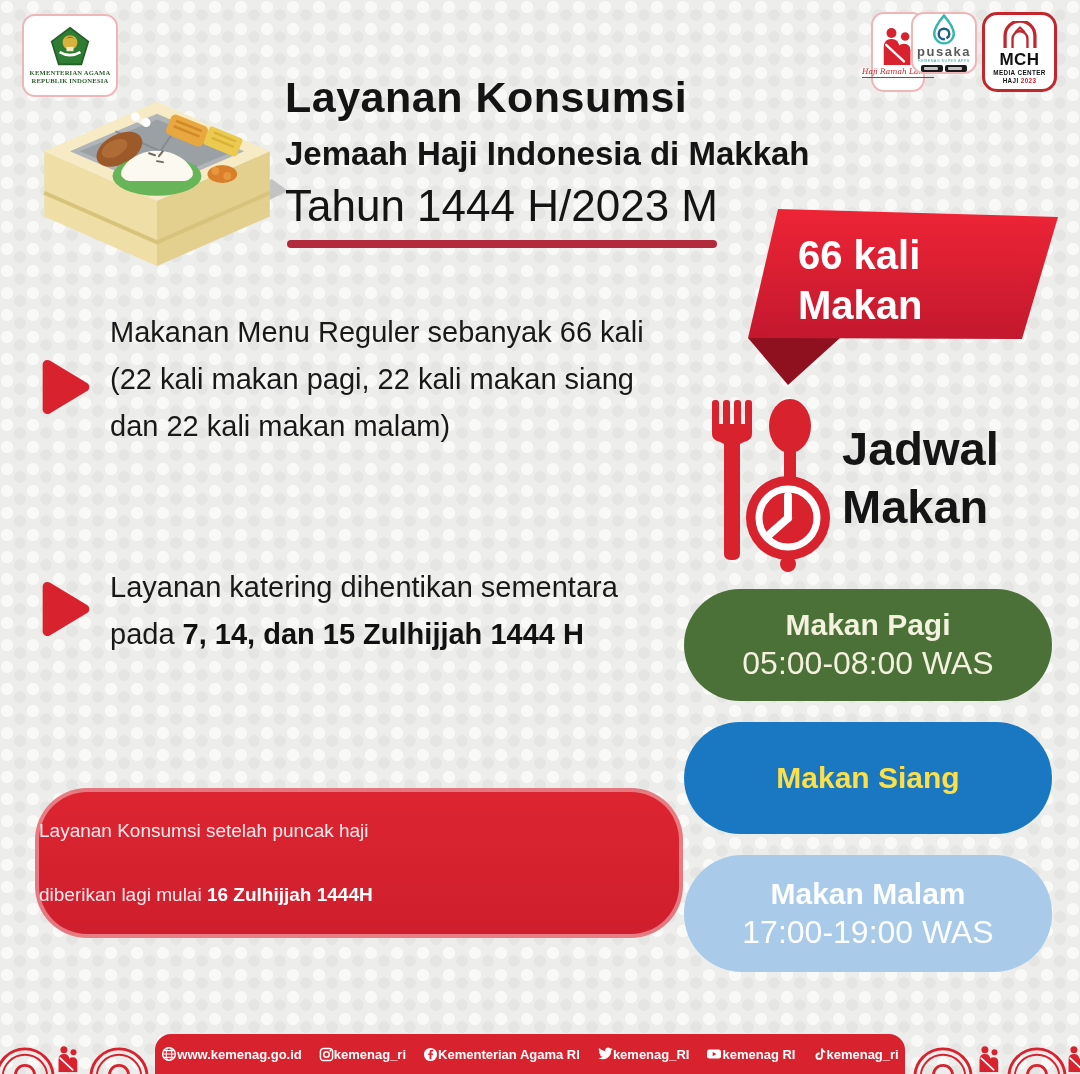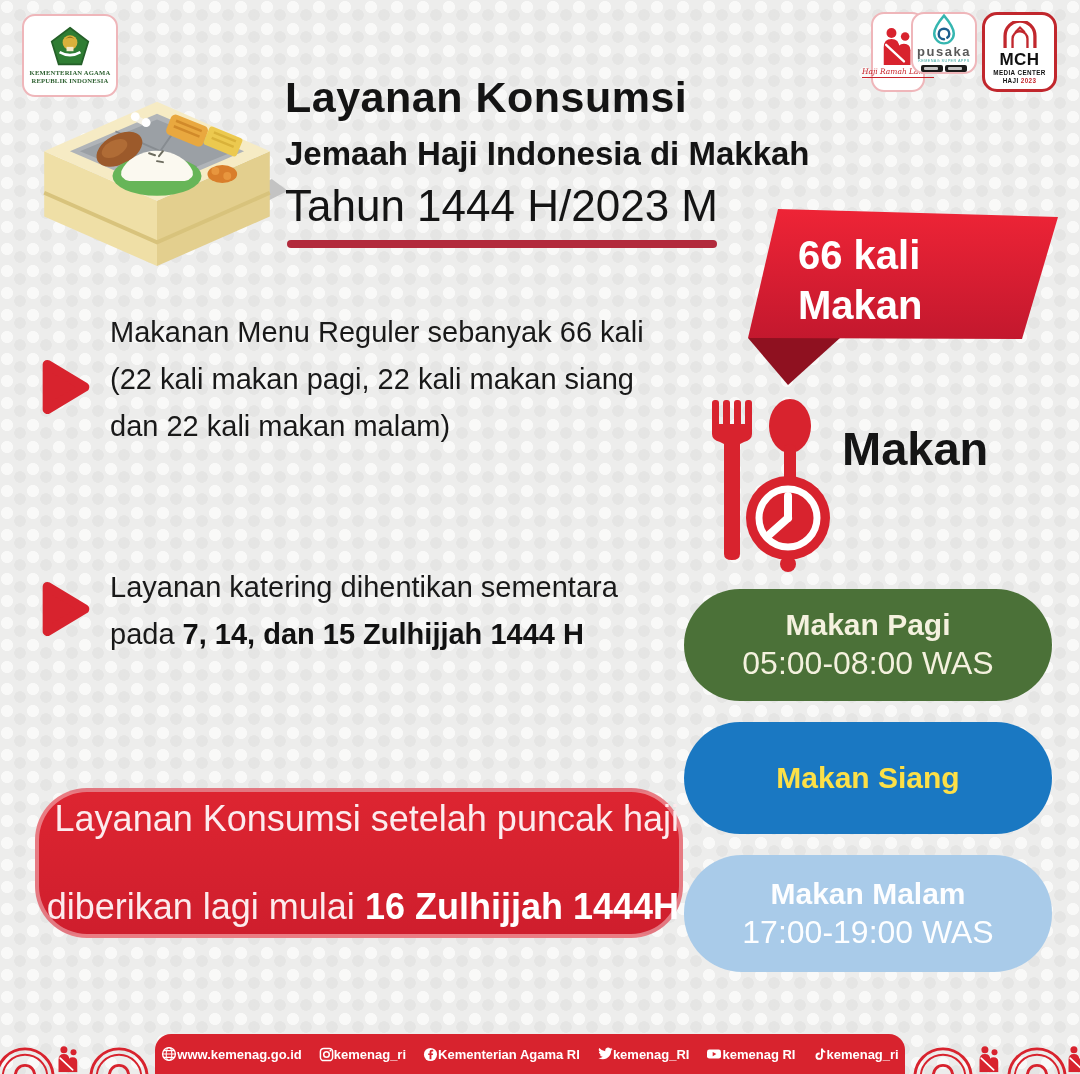--- a/index.html
+++ b/index.html
@@ -50,22 +50,22 @@
   .bullet2-arrow{left:38px;top:578px;}
   .bullet-text{width:560px;font-size:29px;line-height:47px;color:#191919;}
   .bullet1-text{left:110px;top:309px;}
   .bullet2-text{left:110px;top:564px;}
   .bullet-text b{font-weight:800;color:#111;}
 
   
   .notice-box{left:35px;top:788px;width:648px;height:150px;border-radius:52px;
     background:linear-gradient(180deg,#dd2531,#cf1e2d);
     border:4px solid rgba(255,255,255,.4);box-sizing:border-box;
-    display:flex;flex-direction:column;align-items:flex-end;justify-content:center;
-    color:#fcebed;font-size:36px;line-height:1.45;text-align:center;gap:36px;}
+    display:flex;flex-direction:column;align-items:flex-start;justify-content:center;
+    color:#fcebed;font-size:19px;line-height:1.45;text-align:center;gap:36px;}
   .notice-box b{color:#ffffff;font-weight:800;}
 
   
   .jadwal-icon{left:700px;top:396px;width:132px;height:178px;}
   .jadwal-heading{left:842px;top:420px;font-size:47px;font-weight:800;color:#151515;line-height:1.24;}
 
   .pill{left:684px;width:368px;border-radius:58px;display:flex;flex-direction:column;
         justify-content:center;text-align:center;}
   .pill .pill-label{font-size:30px;font-weight:800;line-height:1.2;}
   .pill .pill-time{font-size:32px;font-weight:400;line-height:1.25;}
@@ -237,20 +237,21 @@
       <rect x="84" y="48" width="12" height="70" rx="5"></rect>
       <circle cx="88" cy="168" r="8"></circle>
     </g>
     <circle cx="88" cy="122" r="42" fill="#d8232e"></circle>
     <circle cx="88" cy="122" r="29" fill="none" stroke="#ffffff" stroke-width="7"></circle>
     <path d="M88 122 V100" stroke="#ffffff" stroke-width="8" stroke-linecap="round"></path>
     <path d="M88 122 L70 138" stroke="#ffffff" stroke-width="8" stroke-linecap="round"></path>
   </svg>
 
   <div class="abs jadwal-heading">
+    <div>Jadwal</div>
     <div>Makan</div>
   </div>
 
   <div class="abs pill pill-0" style="background: rgb(75, 113, 56);">
     <div class="pill-label">Makan Pagi</div>
     <div class="pill-time">05:00-08:00 WAS</div>
   </div>
   <div class="abs pill pill-1" style="background: rgb(26, 120, 194);">
     <div class="pill-label">Makan Siang</div>
   </div>

